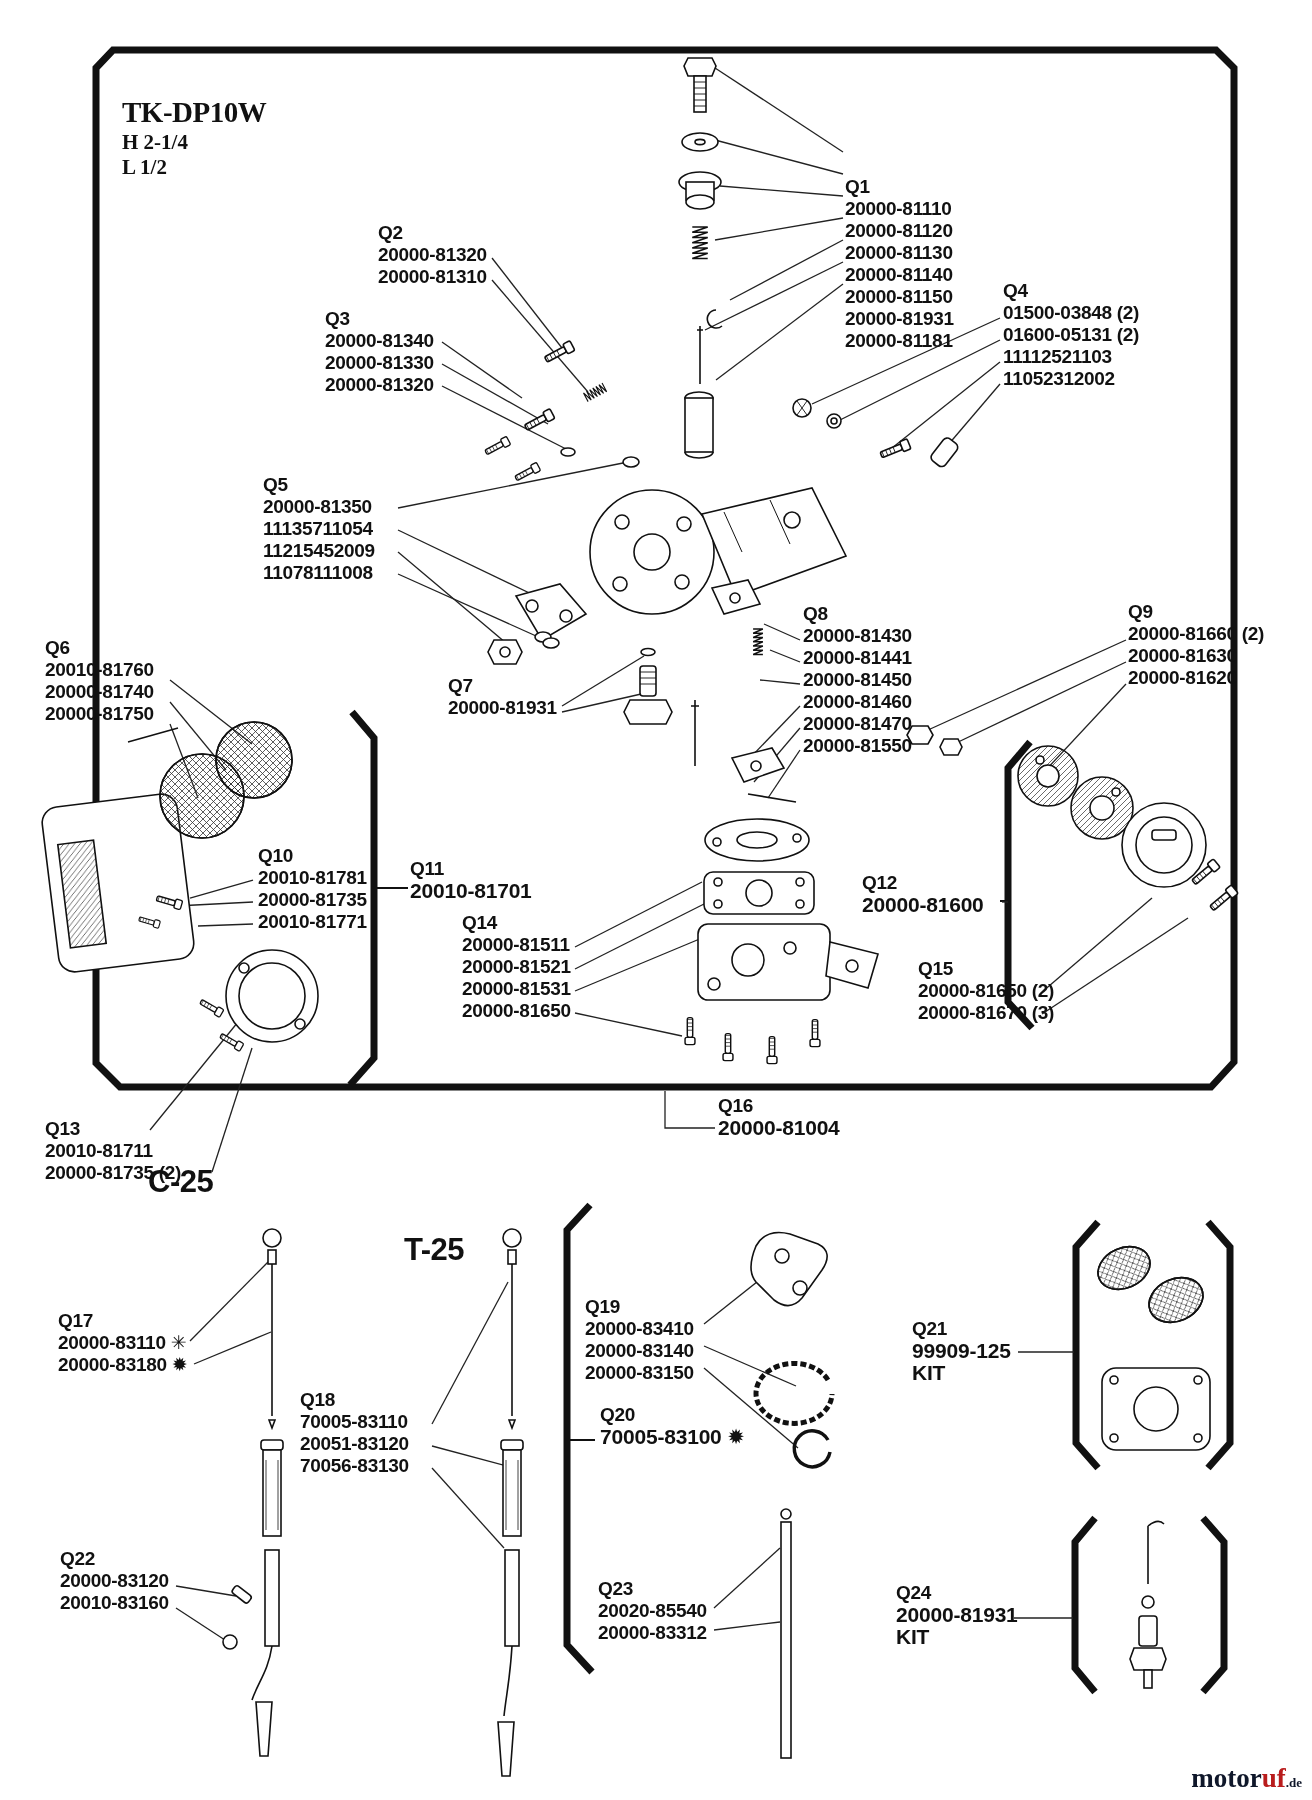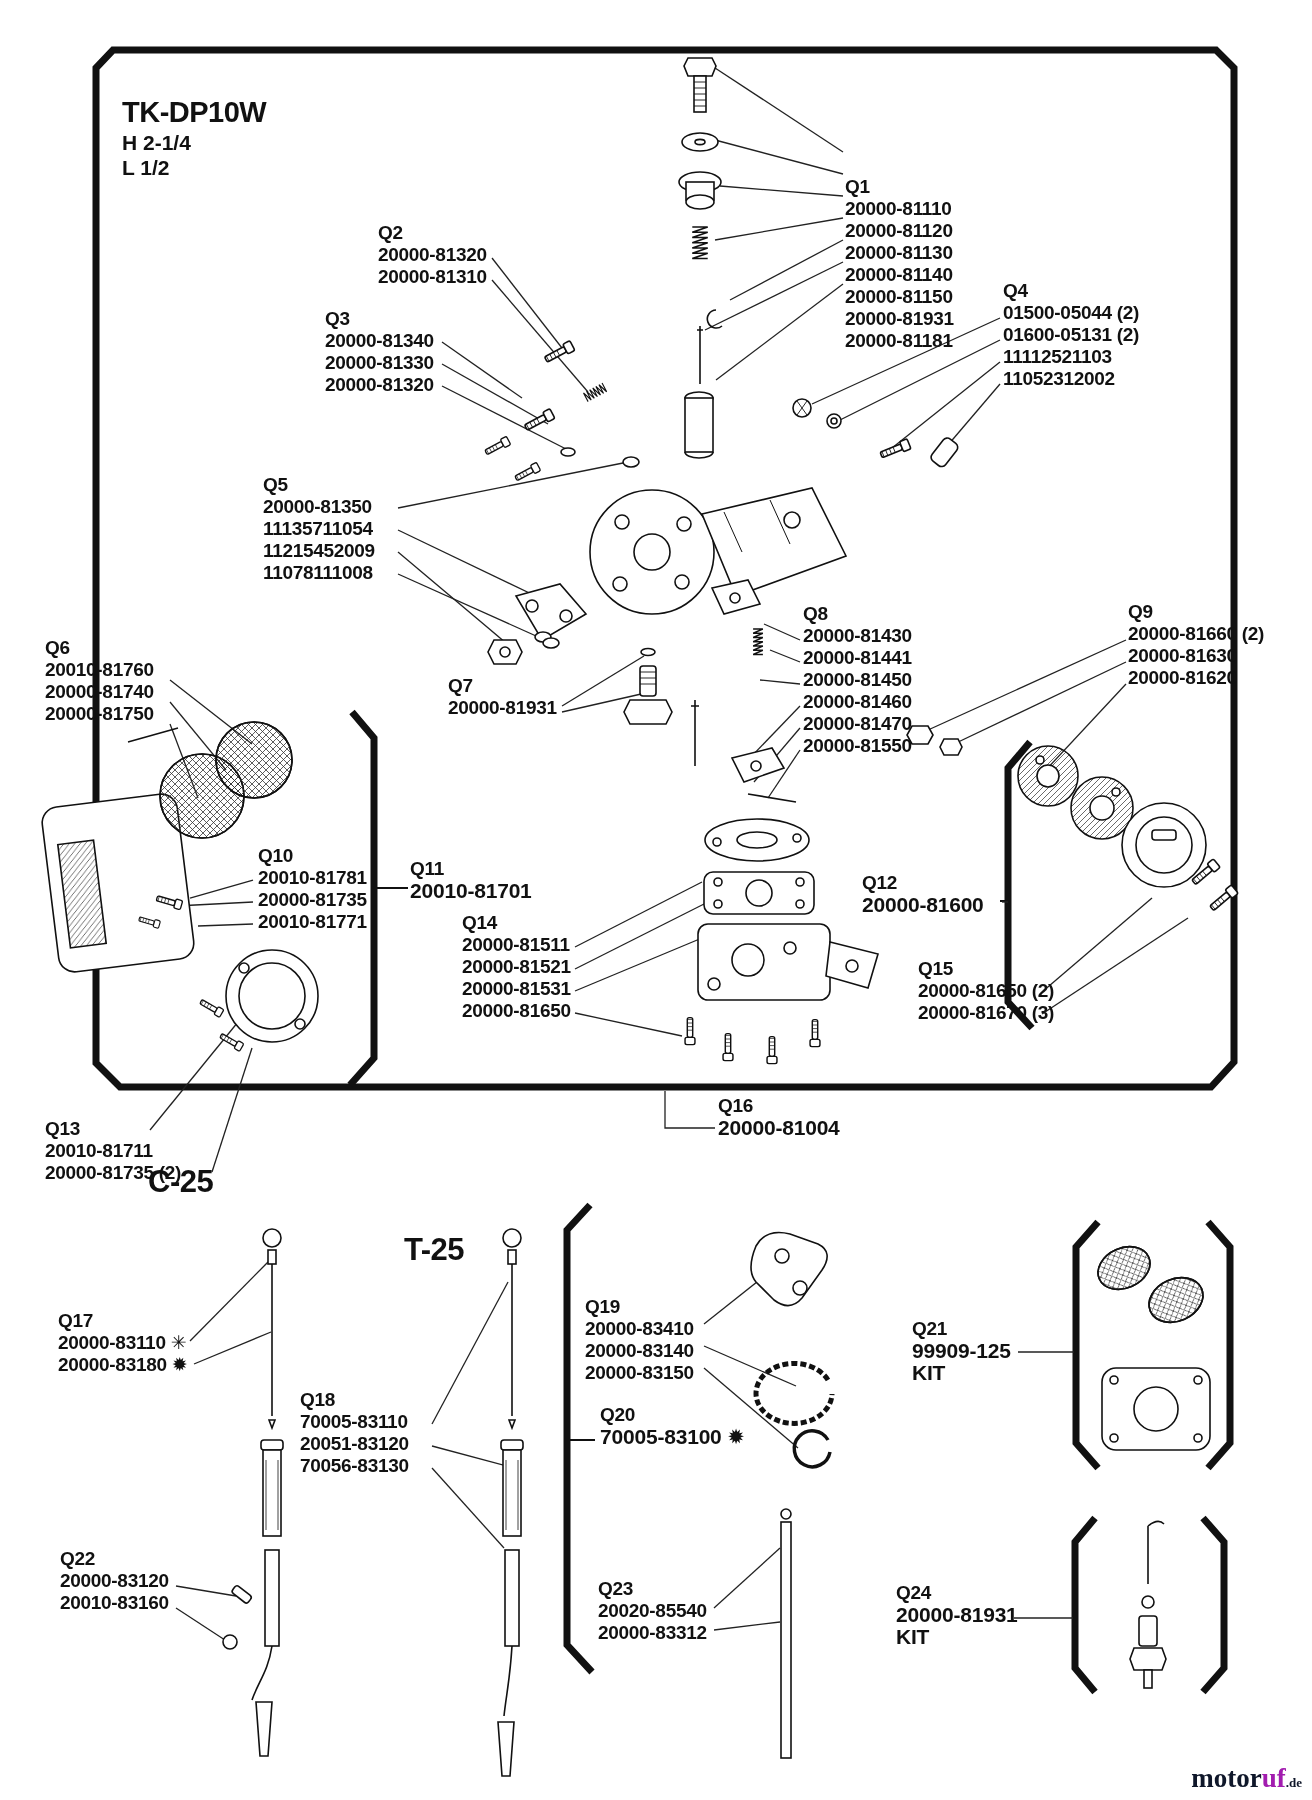--- a/index.html
+++ b/index.html
@@ -3,30 +3,30 @@
 <meta charset="utf-8">
 <style>
   html,body{margin:0;padding:0;background:#fff;}
   #page{position:relative;width:1312px;height:1800px;background:#fff;overflow:hidden;
         font-family:"Liberation Sans","DejaVu Sans",sans-serif;color:#111;}
   #svgLayer{position:absolute;left:0;top:0;}
   .grp{position:absolute;line-height:22px;font-size:19px;font-weight:bold;letter-spacing:-0.3px;white-space:nowrap;}
   .grp .gid{font-size:19px;font-weight:bold;}
   .grp .gl{font-size:19px;font-weight:bold;}
   .grp .gl.b{font-size:21px;font-weight:bold;letter-spacing:-0.2px;}
-  #titleBlock{position:absolute;left:122px;top:96px;}
+  #titleBlock{position:absolute;left:122px;top:96px;font-family:Liberation Serif, serif;}
   #titleModel{font-size:29px;font-weight:bold;letter-spacing:-0.5px;}
   #titleSpec1,#titleSpec2{font-size:21px;font-weight:bold;margin-top:2px;line-height:23px;}
   .secHdr{position:absolute;font-size:31px;font-weight:bold;letter-spacing:-0.5px;}
   #hdrC25{left:148px;top:1164px;}
   #hdrT25{left:404px;top:1232px;}
   #watermark{position:absolute;right:10px;bottom:6px;font-weight:bold;font-size:27px;
              font-family:"Liberation Serif","DejaVu Serif",serif;letter-spacing:0;}
   #watermark .g{color:#0f172a;}
-  #watermark .o{color:#a21caf;}
+  #watermark .o{color:#b91c1c;}
   #watermark .tld{font-size:13px;color:#0f172a;}
 </style>
 </head>
 <body>
 
 <div id="page">
 
   <svg id="svgLayer" width="1312" height="1800" viewBox="0 0 1312 1800">
     <defs>
       <pattern id="xh" width="7" height="7" patternUnits="userSpaceOnUse">
@@ -383,21 +383,21 @@
         <div class="gl">20000-81310</div>
       </div>
       <div class="grp" style="left: 325px; top: 308px;">
         <div class="gid">Q3</div>
         <div class="gl">20000-81340</div>
         <div class="gl">20000-81330</div>
         <div class="gl">20000-81320</div>
       </div>
       <div class="grp" style="left: 1003px; top: 280px;">
         <div class="gid">Q4</div>
-        <div class="gl">01500-05044 (2)</div>
+        <div class="gl">01500-03848 (2)</div>
         <div class="gl">01600-05131 (2)</div>
         <div class="gl">11112521103</div>
         <div class="gl">11052312002</div>
       </div>
       <div class="grp" style="left: 263px; top: 474px;">
         <div class="gid">Q5</div>
         <div class="gl">20000-81350</div>
         <div class="gl">11135711054</div>
         <div class="gl">11215452009</div>
         <div class="gl">11078111008</div>

